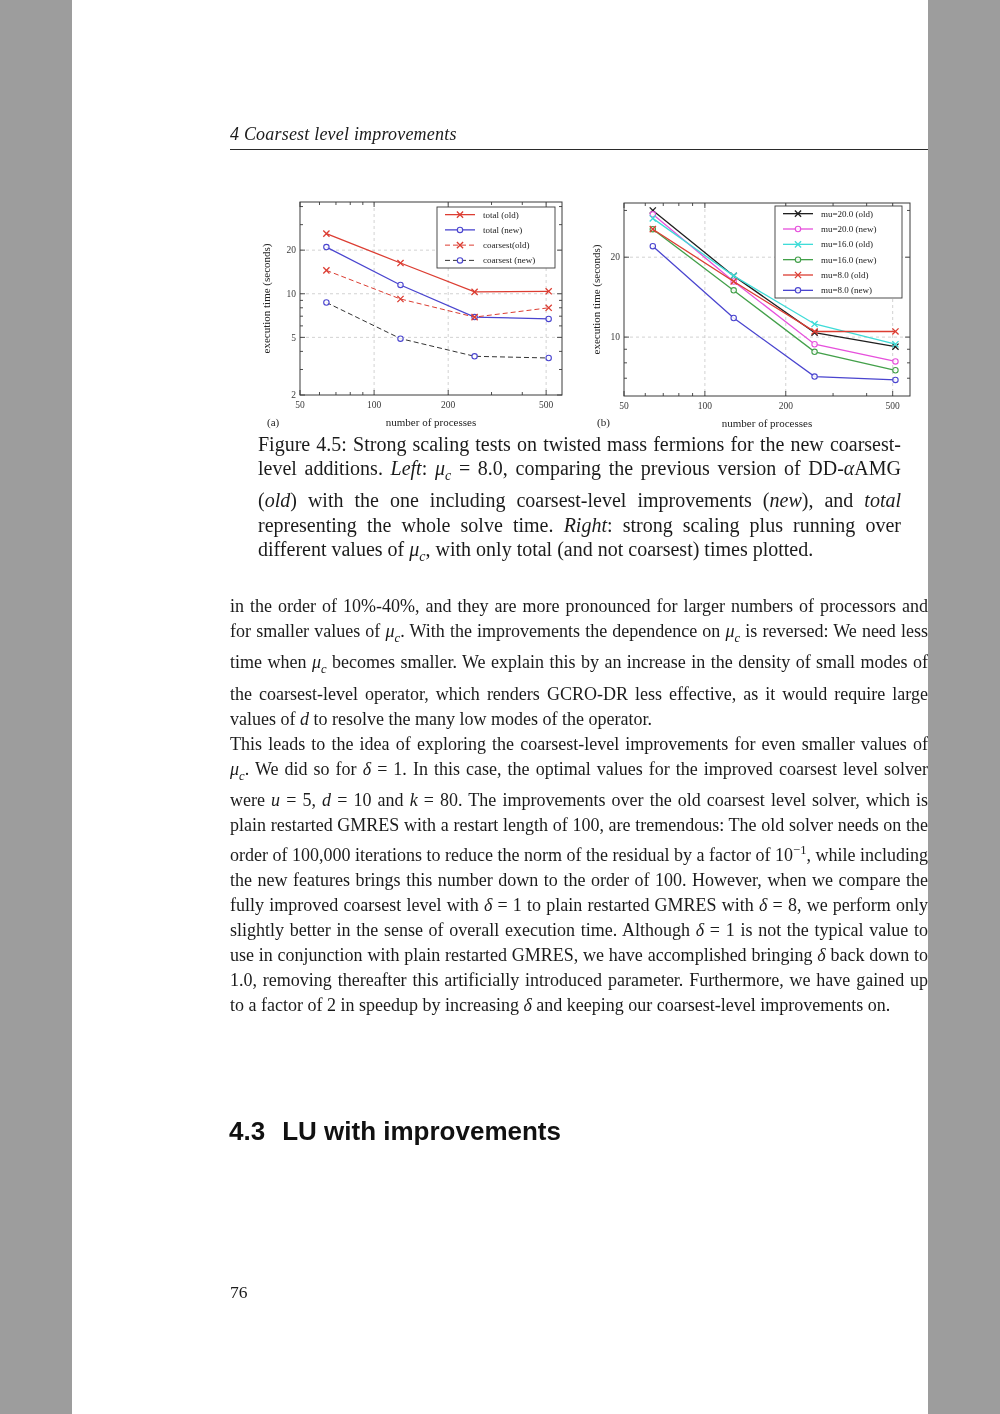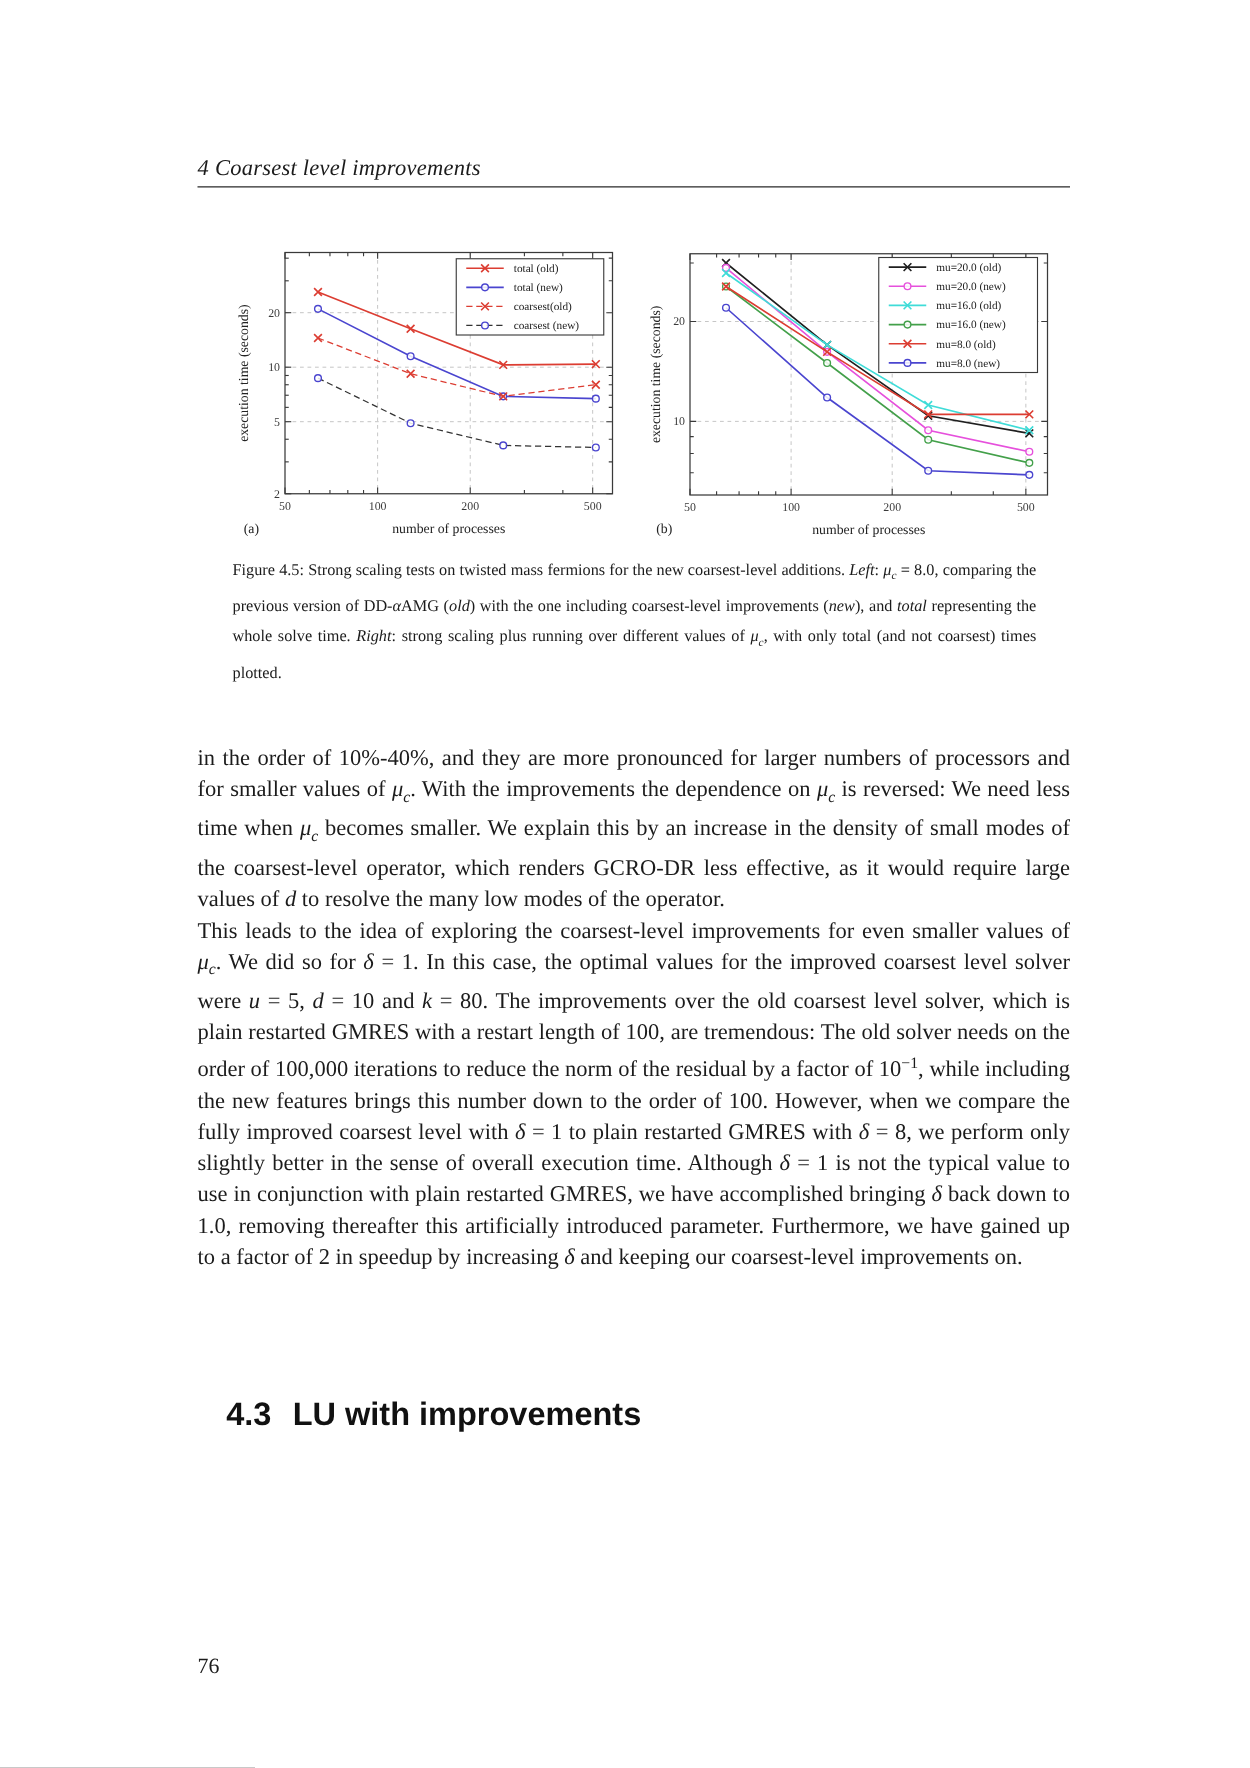--- a/index.html
+++ b/index.html
@@ -1,50 +1,50 @@
 <!DOCTYPE html>
 <html><head>
 <meta charset="utf-8">
 <style>
   html,body{margin:0;padding:0;background:#9d9d9d;}
   .page{
-    position:relative; width:1000px; height:1414px; margin:0 auto;
+    position:relative; width:856px; height:1414px; margin:0 auto;
     background:#ffffff; overflow:hidden;
     font-family:"Liberation Serif","DejaVu Serif",serif; color:#1b1b1b;
   }
   .running-header{
     position:absolute; left:158px; top:124px; width:697px;
     font-style:italic; font-size:18px; letter-spacing:.2px;
   }
   .header-rule{
     position:absolute; left:158px; top:149px; width:698px; height:0;
     border-top:1.4px solid #2a2a2a;
   }
   .chart-panel{ position:absolute; }
   #chart-a{ left:185px; top:195px; }
   #chart-b{ left:515px; top:195px; }
   .caption{
-    position:absolute; left:186px; top:444px; width:643px;
-    font-size:13px; line-height:24.2px; text-align:justify;
+    position:absolute; left:186px; top:432px; width:643px;
+    font-size:20px; line-height:24.2px; text-align:justify;
   }
   .bodypara{
     position:absolute; left:158px; width:698px;
     font-size:18px; line-height:24.9px; text-align:justify;
   }
   #para-1{ top:594px; }
   #para-2{ top:732px; }
   #para-3{ top:1178px; }
   .section-heading{
     position:absolute; left:157px; top:1116px; width:700px;
     font-family:"Liberation Sans","DejaVu Sans",sans-serif;
     font-weight:bold; font-size:26px; color:#111;
   }
-  .section-heading .secnum{ margin-right:17px;margin-left:24px; }
+  .section-heading .secnum{ margin-right:17px; }
   .page-number{
-    position:absolute; left:158px; top:1282px; font-size:17.5px;margin-top:40px;
+    position:absolute; left:158px; top:1282px; font-size:17.5px;
   }
   i{ font-style:italic; }
   sub{ font-size:70%; }
   sup{ font-size:70%; }
 </style>
 </head>
 <body>
 
 <div class="page">
 

